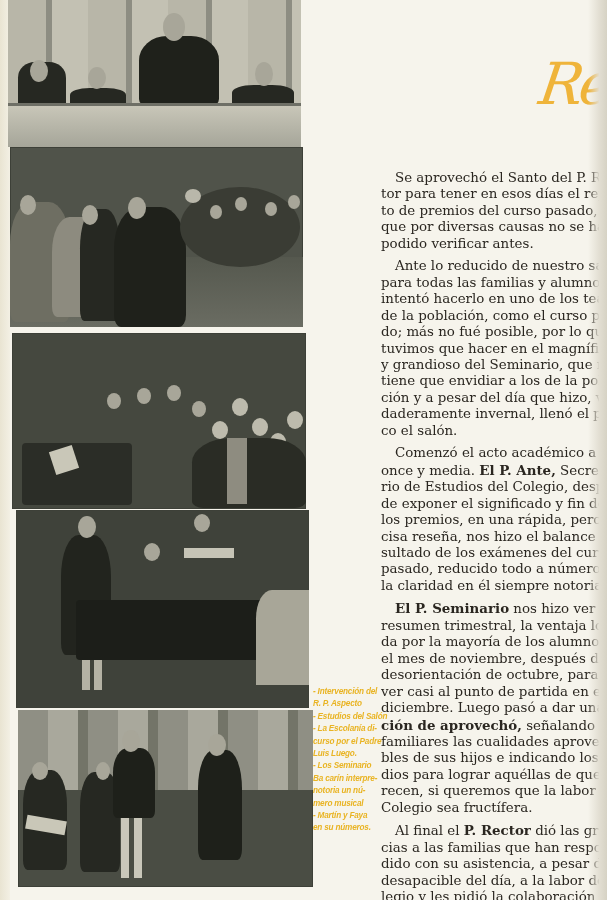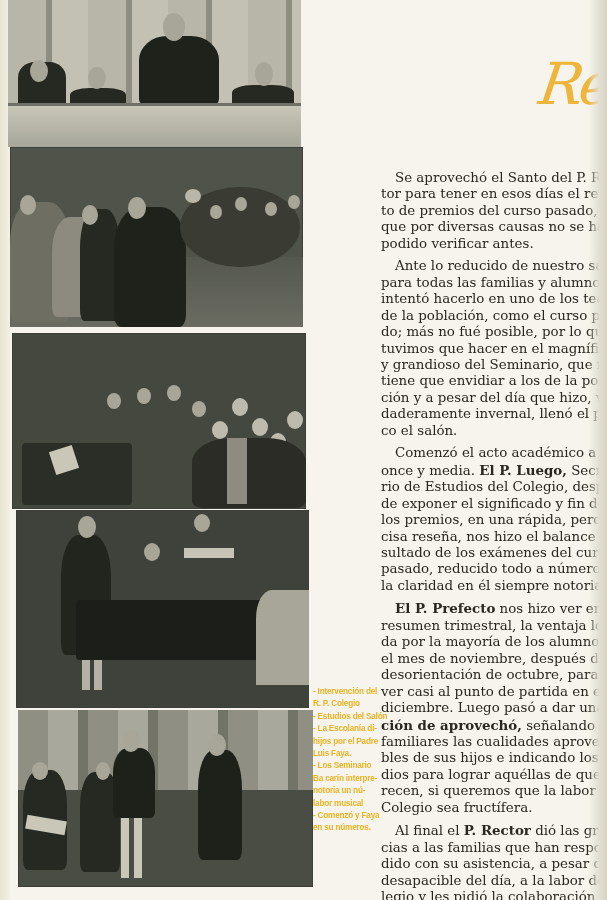--- a/index.html
+++ b/index.html
@@ -48,21 +48,21 @@
   .face { position:absolute; background:#a8a699; border-radius:50%; }
   .light { position:absolute; background:#c9c7b8; }
 
   .caption {
     position: absolute; left: 313px; top: 686px; width: 72px;
     font-family: "Liberation Sans", sans-serif;
     font-size: 8.2px; line-height: 12.4px;
     color: #e9b424; font-weight: bold;
     letter-spacing: -0.2px;
   }
-  .caption div { white-space: nowrap; }
+  .caption div { white-space: nowrap; font-style: italic; }
 
   .title-script {
     position: absolute; left: 540px; top: 50px;
     font-family: "DejaVu Serif", serif; font-style: italic;
     font-size: 58px; color: #efb43a; letter-spacing: -4px;
     transform: skewX(-8deg);
     z-index: 2;
   }
 
   .article {
@@ -150,30 +150,30 @@
   <div class="body-dark" style="left:95px;top:38px;width:42px;height:70px;background:#1e201a;"></div>
   <div class="face" style="left:104px;top:20px;width:18px;height:22px;"></div>
   <div class="light" style="left:103px;top:108px;width:8px;height:60px;background:#c9c7ba;"></div>
   <div class="light" style="left:116px;top:108px;width:8px;height:60px;background:#c9c7ba;"></div>
   <div class="body-dark" style="left:180px;top:40px;width:44px;height:110px;background:#1e201a;"></div>
   <div class="face" style="left:190px;top:24px;width:18px;height:22px;"></div>
 </div>
 
 <div class="caption">
   <div>- Intervención del</div>
-  <div>R. P. Colegio</div>
+  <div>R. P. Aspecto</div>
   <div>- Estudios del Salón</div>
   <div>- La Escolanía di-</div>
-  <div>hijos por el Padre</div>
-  <div>Luis Faya.</div>
+  <div>curso por el Padre</div>
+  <div>Luis Luego.</div>
   <div>- Los Seminario</div>
   <div>Ba carín interpre-</div>
   <div>notoria un nú-</div>
-  <div>labor musical</div>
-  <div>- Comenzó y Faya</div>
+  <div>mero musical</div>
+  <div>- Martín y Faya</div>
   <div>en su números.</div>
 </div>
 
 <div class="title-script">Rep</div>
 
 <div class="article">
   <p>
     <span class="line">Se aprovechó el Santo del P. Rec-</span>
     <span class="line" style="text-indent:0">tor para tener en esos días el repar-</span>
     <span class="line" style="text-indent:0">to de premios del curso pasado,</span>
@@ -188,31 +188,31 @@
     <span class="line" style="text-indent:0">do; más no fué posible, por lo que</span>
     <span class="line" style="text-indent:0">tuvimos que hacer en el magnífico</span>
     <span class="line" style="text-indent:0">y grandioso del Seminario, que nada</span>
     <span class="line" style="text-indent:0">tiene que envidiar a los de la pobla-</span>
     <span class="line" style="text-indent:0">ción y a pesar del día que hizo, ver-</span>
     <span class="line" style="text-indent:0">daderamente invernal, llenó el públi-</span>
     <span class="line" style="text-indent:0">co el salón.</span>
   </p>
   <p>
     <span class="line">Comenzó el acto académico a las</span>
-    <span class="line" style="text-indent:0">once y media. <b>El P. Luego,</b> Secreta-</span>
+    <span class="line" style="text-indent:0">once y media. <b>El P. Ante,</b> Secreta-</span>
     <span class="line" style="text-indent:0">rio de Estudios del Colegio, después</span>
     <span class="line" style="text-indent:0">de exponer el significado y fin de</span>
     <span class="line" style="text-indent:0">los premios, en una rápida, pero pre-</span>
     <span class="line" style="text-indent:0">cisa reseña, nos hizo el balance y re-</span>
     <span class="line" style="text-indent:0">sultado de los exámenes del curso</span>
     <span class="line" style="text-indent:0">pasado, reducido todo a números, por</span>
     <span class="line" style="text-indent:0">la claridad en él siempre notoria.</span>
   </p>
   <p>
-    <span class="line"><b>El P. Prefecto</b> nos hizo ver en el</span>
+    <span class="line"><b>El P. Seminario</b> nos hizo ver en el</span>
     <span class="line" style="text-indent:0">resumen trimestral, la ventaja lograda</span>
     <span class="line" style="text-indent:0">da por la mayoría de los alumnos en</span>
     <span class="line" style="text-indent:0">el mes de noviembre, después de la</span>
     <span class="line" style="text-indent:0">desorientación de octubre, para vol-</span>
     <span class="line" style="text-indent:0">ver casi al punto de partida en el de</span>
     <span class="line" style="text-indent:0">diciembre. Luego pasó a dar una lec-</span>
     <span class="line" style="text-indent:0"><b>ción de aprovechó,</b> señalando a los</span>
     <span class="line" style="text-indent:0">familiares las cualidades aprovecha-</span>
     <span class="line" style="text-indent:0">bles de sus hijos e indicando los me-</span>
     <span class="line" style="text-indent:0">dios para lograr aquéllas de que ca-</span>

